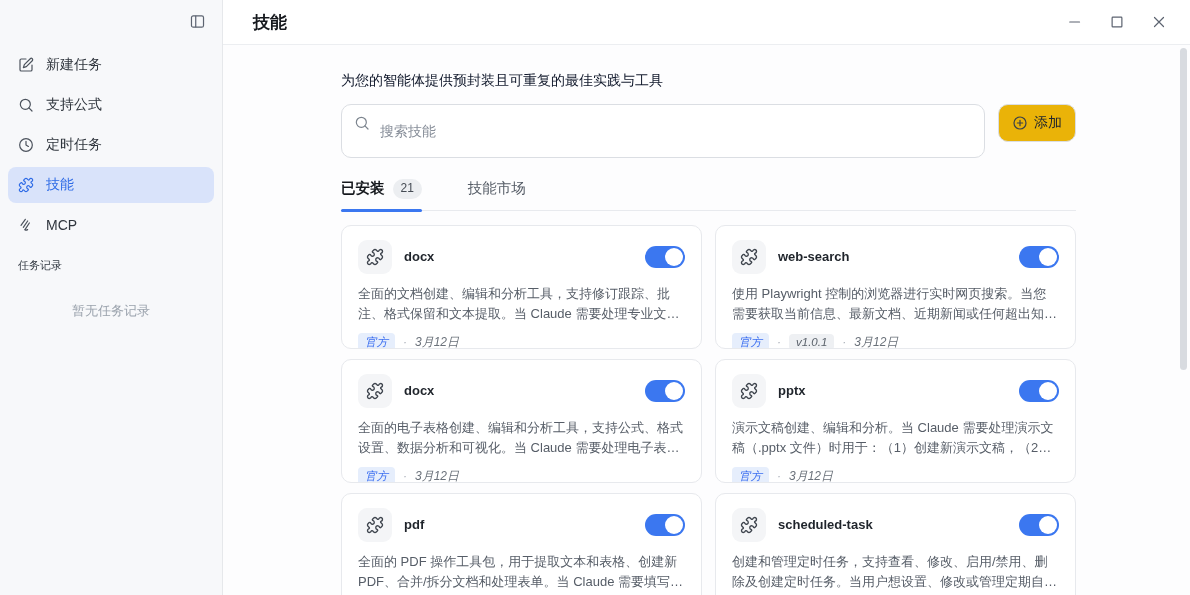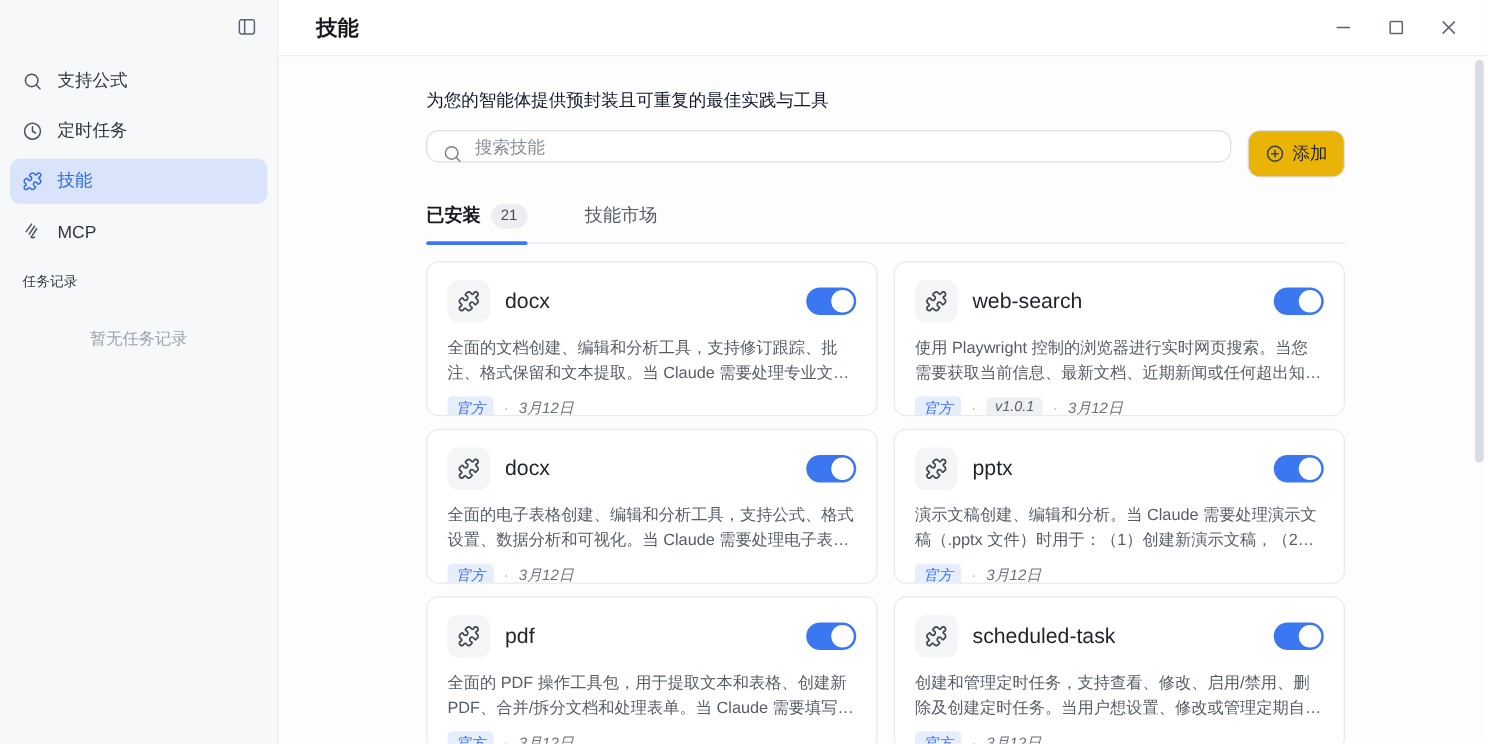--- a/index.html
+++ b/index.html
@@ -37,21 +37,21 @@
   .page-title { font-size:17px; font-weight:bold; color:#15181d; }
   .win-controls { margin-left:auto; display:flex; align-items:center; gap:16px; }
   .win-btn { width:26px; height:26px; display:flex; align-items:center; justify-content:center; color:#5c6370; cursor:pointer; border-radius:5px; }
 
   .content { width:735px; margin:27px 0 0 118px; }
   .desc-text { font-size:14px; color:#0f172a; }
 
   .search-row { display:flex; gap:13px; margin-top:14px; }
   .search-box { flex:1; position:relative; }
   .search-input {
-    width:100%; height:26px; border:1px solid #dbdee3; border-radius:10px;
+    width:100%; height:54px; border:1px solid #dbdee3; border-radius:10px;
     padding:0 12px 0 38px; font-size:14px; color:#1f242b; background:#fff; outline:none;
     font-family:inherit;
   }
   .search-input::placeholder { color:#878e99; }
   .search-icon { position:absolute; left:13px; top:11px; color:#7c848e; }
   .add-btn {
     width:78px; height:38px; border:1px solid #dbdee3; border-radius:10px; background:#eab308;
     display:flex; align-items:center; justify-content:center; gap:6px;
     font-size:14px; color:#22272e; cursor:pointer; font-family:inherit;
   }
@@ -75,21 +75,21 @@
   .grid { display:grid; grid-template-columns:1fr 1fr; gap:10px 13px; margin-top:14px; }
   .card {
     height:124px; border:1px solid #e7e9ed; border-radius:10px; background:#fff;
     padding:14px 16px 12px; overflow:hidden;
   }
   .card-head { display:flex; align-items:center; }
   .card-icon {
     width:34px; height:34px; border-radius:9px; background:#f4f5f7; color:#3f454e;
     display:flex; align-items:center; justify-content:center; flex:0 0 34px;
   }
-  .card-title { margin-left:12px; font-size:17px; font-weight:400; color:#1f242b; }
+  .card-title { margin-left:12px; font-size:13px; font-weight:700; color:#1f242b; }
   .toggle { margin-left:auto; width:40px; height:22px; border-radius:11px; background:#3b77f0; position:relative; cursor:pointer; flex:0 0 40px; }
   .toggle .knob { position:absolute; top:2px; right:2px; width:18px; height:18px; border-radius:50%; background:#fff; }
   .card-desc {
     margin-top:10px; font-size:13px; line-height:1.55; color:#565d67;
     display:-webkit-box; -webkit-line-clamp:2; -webkit-box-orient:vertical; overflow:hidden;
   }
   .card-foot { margin-top:9px; display:flex; align-items:center; gap:8px; font-size:12px; color:#6a717a;font-style:italic; }
   .badge-official { background:#e6eefc; color:#3c6ff0; font-size:11.5px; padding:2px 7px; border-radius:4px; }
   .badge-version { background:#eef0f3; color:#5b626b; font-size:11.5px; padding:2px 7px; border-radius:4px; }
   .dot { color:#a7adb6; }
@@ -147,20 +147,28 @@
     <span class="sb-toggle">
       <svg width="17" height="17">
           <use href="#i-panel-left"></use>
         </svg>
     </span>
   </div>
   <nav class="nav">
     <div class="nav-item">
       <span class="ni">
           <svg width="16" height="16">
+            <use href="#i-edit"></use>
+          </svg>
+        </span>
+      <span>新建任务</span>
+    </div>
+    <div class="nav-item">
+      <span class="ni">
+          <svg width="16" height="16">
             <use href="#i-search"></use>
           </svg>
         </span>
       <span>支持公式</span>
     </div>
     <div class="nav-item">
       <span class="ni">
           <svg width="16" height="16">
             <use href="#i-clock"></use>
           </svg>

